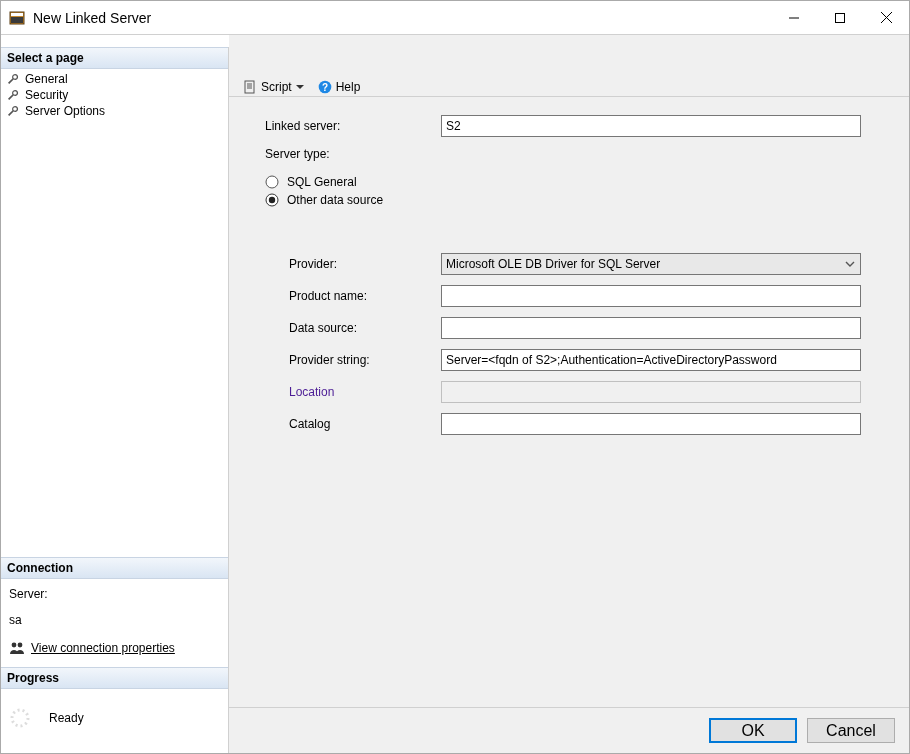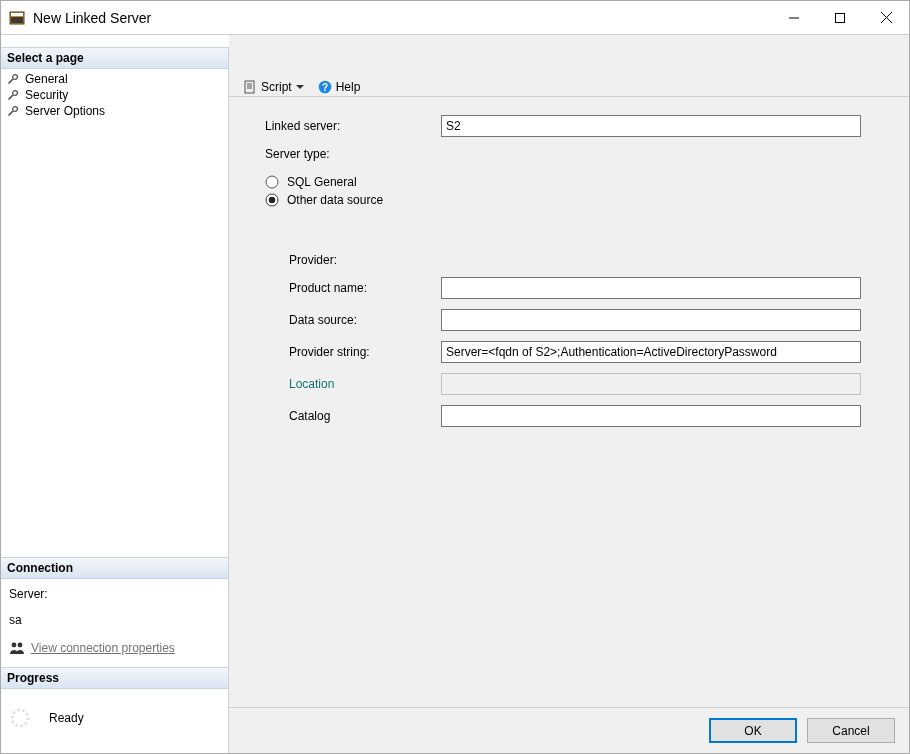--- a/index.html
+++ b/index.html
@@ -65,21 +65,21 @@
     padding:1px 6px;
     gap:4px;
     font-size:12px;
     cursor:default;
   }
   .page-item.selected { font-weight:normal; }
   .wrench-icon { width:14px; height:14px; display:flex; align-items:center; }
   .sidebar-spacer { flex:1; }
   .conn-body { padding:8px 8px 12px 8px; font-size:12px; display:flex; flex-direction:column; gap:10px;}
   .conn-row { display:flex; flex-direction:column; gap:2px; }
-  .view-link { color:#737373; text-decoration:underline; }
+  .view-link { color:#000000; text-decoration:underline; }
   .view-row { display:flex; align-items:center; gap:6px; margin-top:4px;}
   .progress-body { padding:18px 8px 24px 8px; display:flex; align-items:center; gap:18px;}
   .spinner { width:22px; height:22px;}
   
   .content {
     flex:1;
     background:#f0f0f0;
     display:flex;
     flex-direction:column;
     min-width:0;
@@ -105,21 +105,21 @@
   }
   .form-row {
     display:flex;
     align-items:center;
     margin-bottom:10px;
   }
   .form-label {
     width:176px;
     font-size:12px;
   }
-  .form-label.disabled { color:#0f766e; }
+  .form-label.disabled { color:#4c1d95; }
   .form-input {
     flex:1; max-width:420px;
     height:22px;
     border:1px solid #767676;
     background:#fff;
     padding:10px 4px;
     font-size:12px;
     font-family: inherit;
   }
   .form-input.disabled { background:#f0f0f0; border:1px solid #c0c0c0; color:#888;}
@@ -151,21 +151,21 @@
     padding:10px 14px;
     display:flex;
     justify-content:flex-end;
     gap:10px;
     background:#f0f0f0;
   }
   .dlg-btn {
     width:88px; height:25px;
     border:1px solid #adadad;
     background:#e1e1e1;
-    font-size:12px;
+    font-size:16px;
     font-family:inherit;
     display:flex; align-items:center; justify-content:center;
     cursor:default;
   }
   .dlg-btn.primary { border:2px solid #0078d7; background:#e1e1e1;}
   svg { display:block; }
 </style>
 </head>
 <body>
 
@@ -316,20 +316,28 @@
               </svg>
           </span>
           <span style="width:8px"></span>
           <span class="radio-label">Other data source</span>
         </div>
       </div>
 
       <div class="subform">
         <div class="form-row">
           <span class="form-label">Provider:</span>
+          <div class="select-ctl">
+            <span class="select-text">Microsoft OLE DB Driver for SQL Server</span>
+            <span class="chevron">
+              <svg width="10" height="10" viewBox="0 0 10 10">
+                  <path d="M1 3l4 4 4-4" fill="none" stroke="#555" stroke-width="1.4"></path>
+                </svg>
+            </span>
+          </div>
         </div>
         <div class="form-row">
           <span class="form-label">Product name:</span>
           <input class="form-input" value="" style="">
         </div>
         <div class="form-row">
           <span class="form-label">Data source:</span>
           <input class="form-input" value="" style="">
         </div>
         <div class="form-row">

